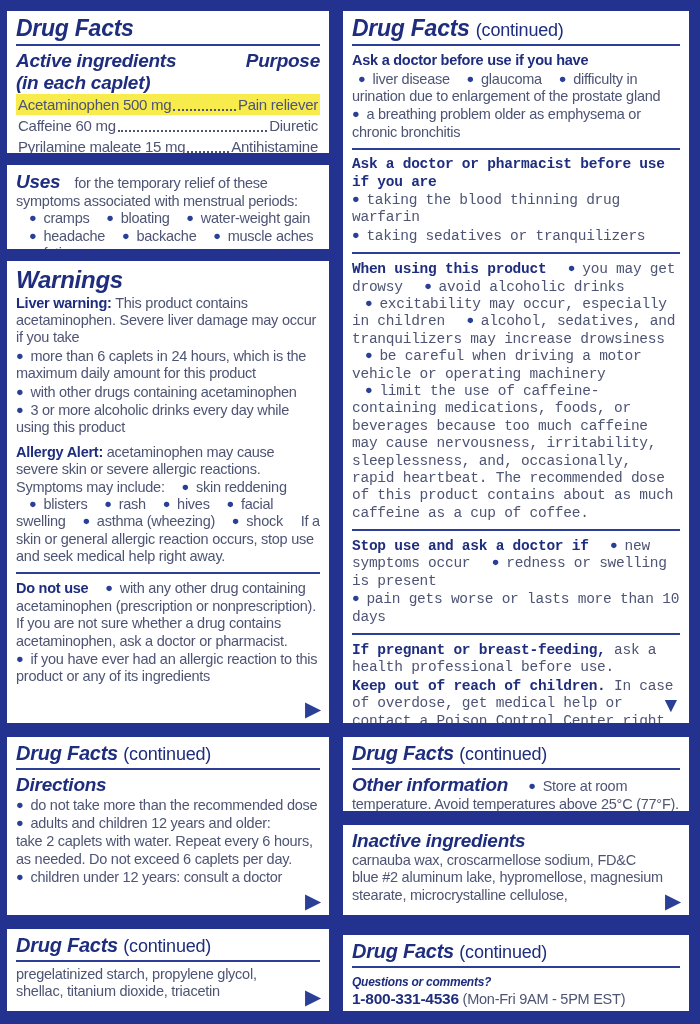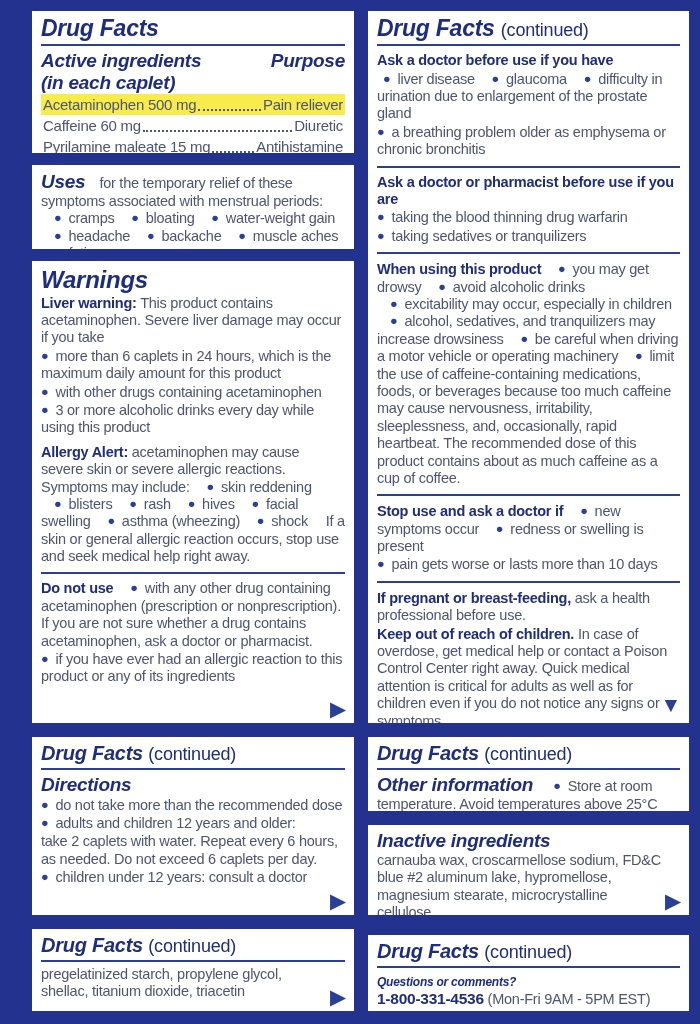--- a/index.html
+++ b/index.html
@@ -2,21 +2,21 @@
 <html style="--navy: #24328f; --rule: #2c3e96; --heading: #1e2d7d; --body: #4e5474; --bullet: #2a3f96; --highlight: #f8ec4d;"><head>
 <meta charset="utf-8">
 <style>
   * { margin:0; padding:0; box-sizing:border-box; }
   html,body { overflow:hidden; }
   body {
     width:700px; height:1024px;
     background: var(--navy, #24328f);
     font-family: "Liberation Sans", sans-serif;
   }
-  .page { width:700px; height:1024px; padding:8px 8px 0 29px; display:flex; flex-direction:column; }
+  .page { width:700px; height:1024px; padding:8px 8px 0 4px; display:flex; flex-direction:column; }
   .row { display:flex; gap:8px; }
   .row1 { height:718px; }
   .row2 { height:184px; margin-top:8px; }
   .row3 { height:88px; margin-top:8px; }
   .col { display:flex; flex-direction:column; }
   .col.left  { width:328px; }
   .col.right { flex:1; }
   .box {
     background:#fff;
     border:3px solid var(--navy, #24328f);
@@ -57,21 +57,21 @@
     color:var(--bullet,#2a3f96); font-size:21px; line-height:1;
   }
   .arrow.dn { bottom:8px; }
   
   .active-head { display:flex; justify-content:space-between; margin-top:1px; }
   .ing { display:flex; align-items:flex-end; font-size:15px; line-height:1.4; padding:0 2px; }
   .ing .dots { flex:1; border-bottom:2px dotted var(--body,#4e5474); margin:0 2px 4px 2px; }
   .ing.hl { background:var(--highlight,#f8ec4d); }
   
   .sec { padding:6px 0; }
-  .sec + .sec { border-top:2px solid var(--rule,#2c3e96); }
+  .sec + .sec { border-top:2px solid var(--rule,#2c3e96);font-family:Liberation Mono, monospace; }
   .divider { border-top:2px solid var(--rule,#2c3e96); margin:7px 0 6px 0; }
   .subrow { display:flex; flex-direction:column; flex:1; }
   .phone { font-weight:bold; color:var(--heading,#1e2d7d); font-size:15.5px;text-align:center; }
 </style>
 </head>
 <body>
 
 <div class="page">
 
   <div class="row row1">

